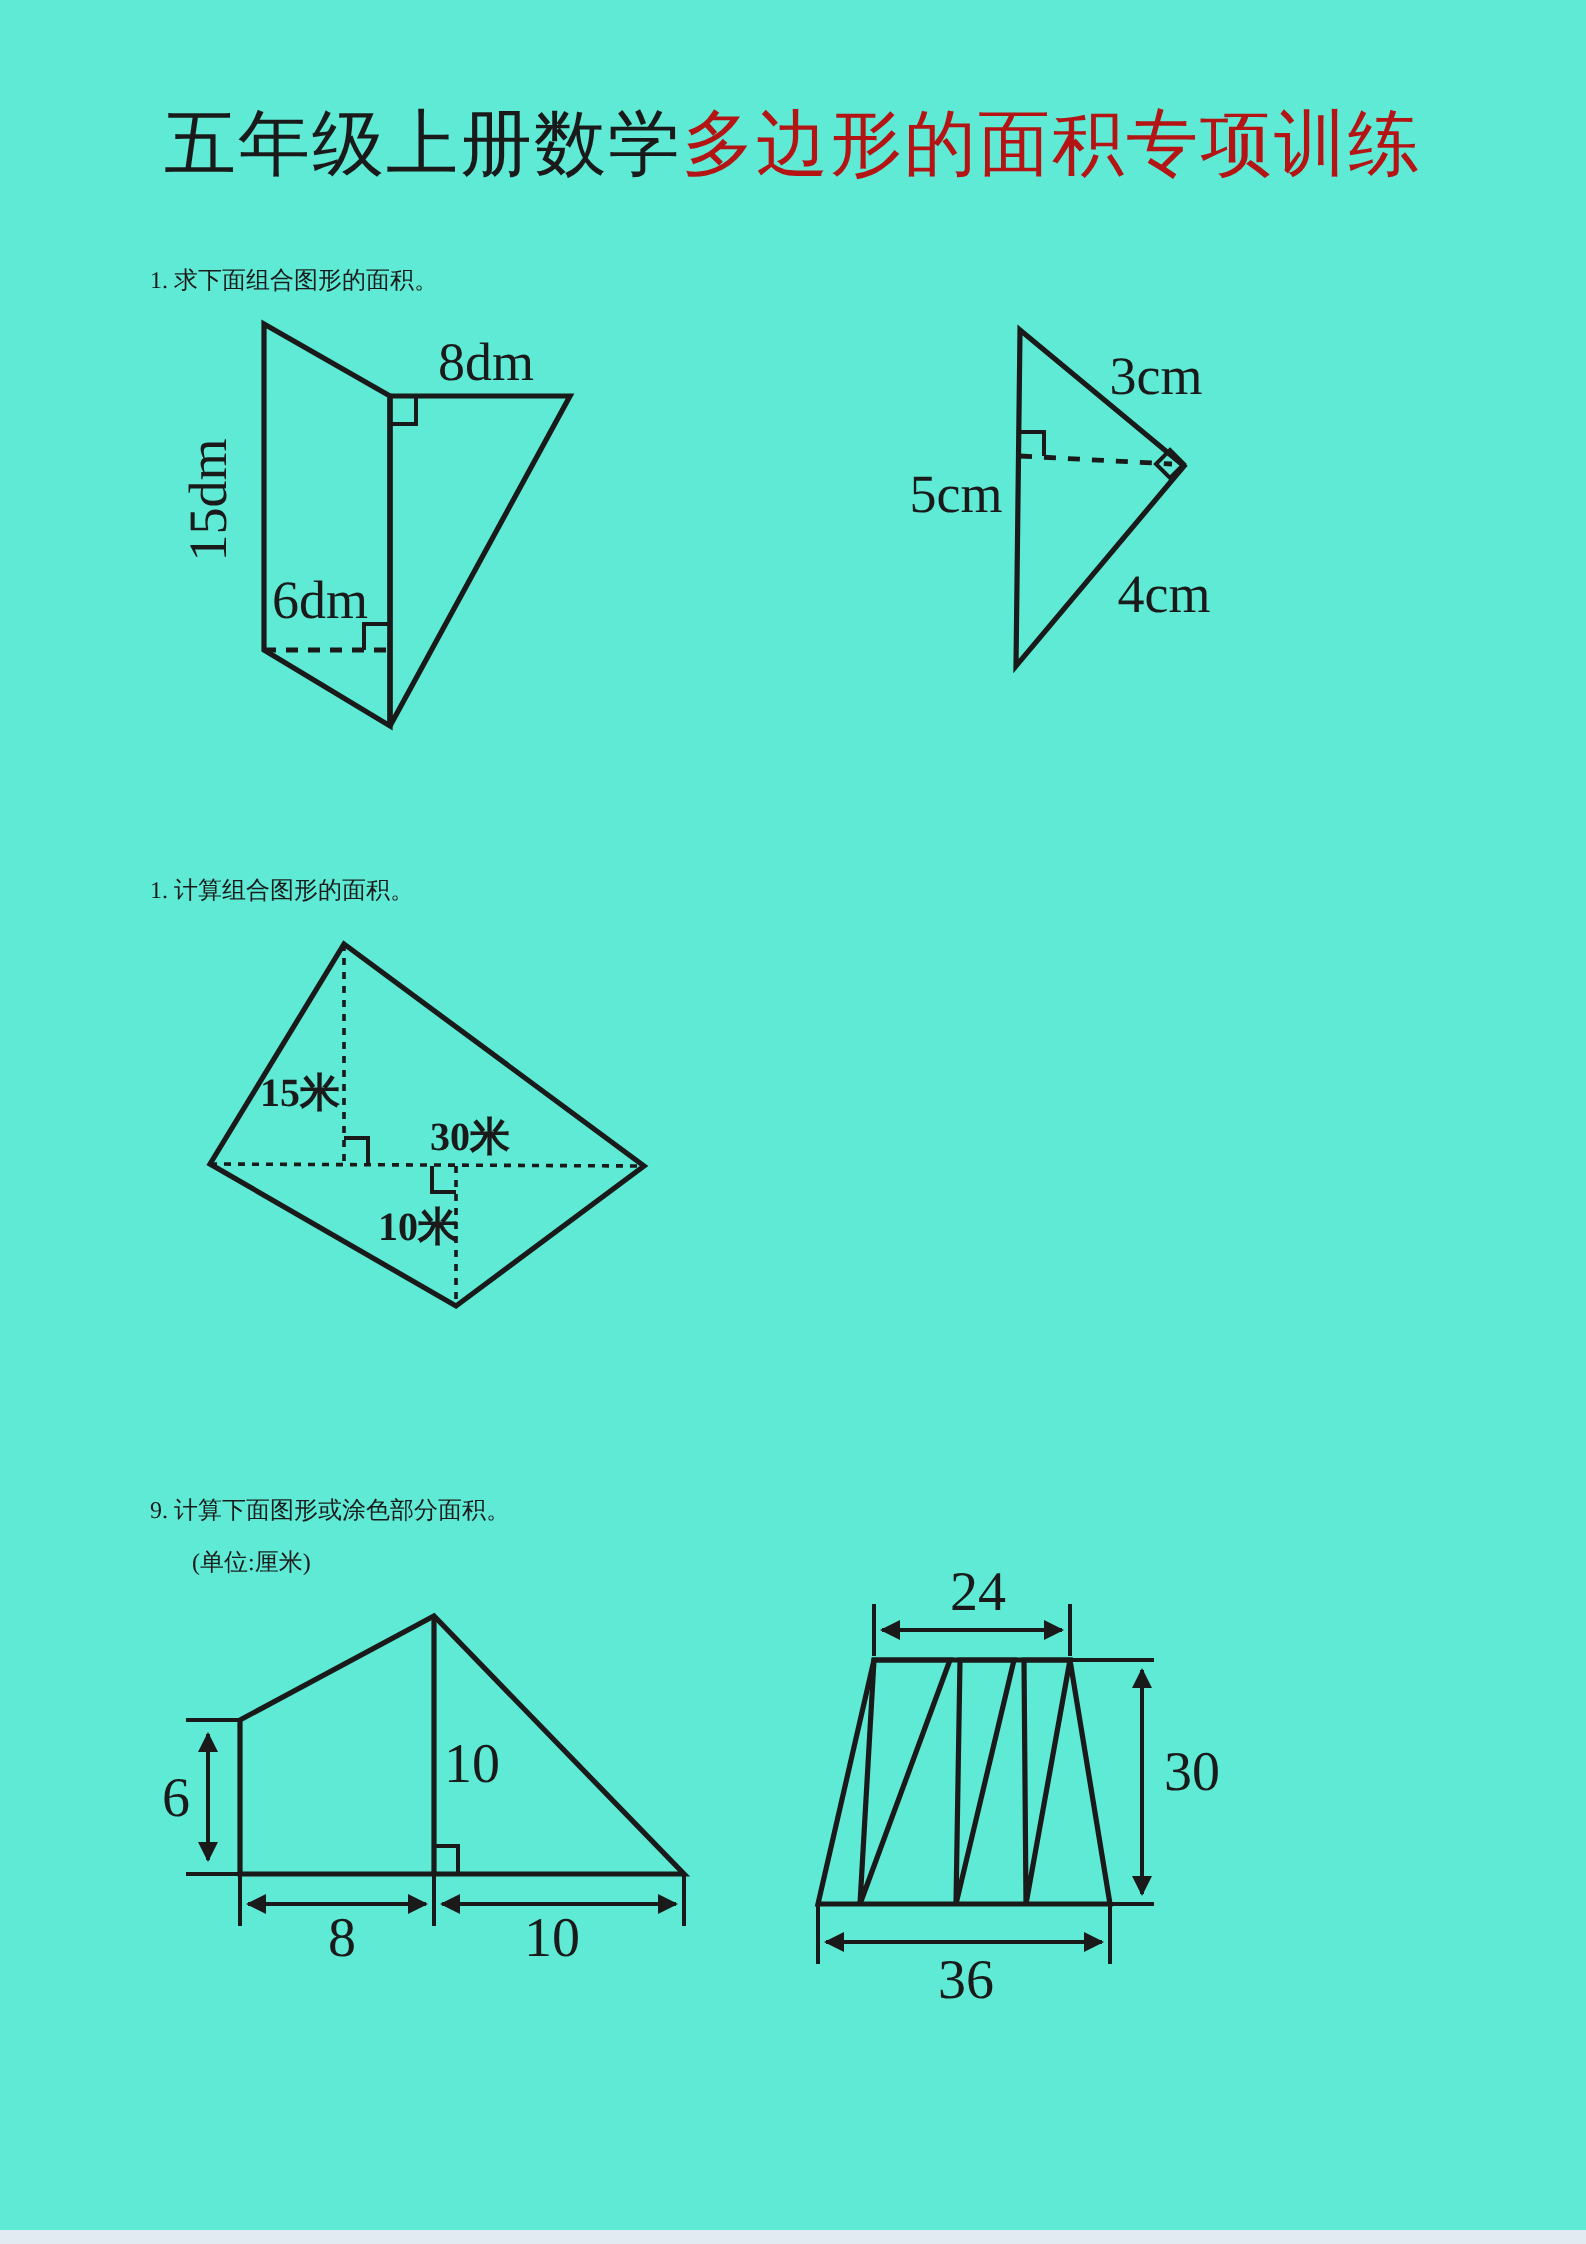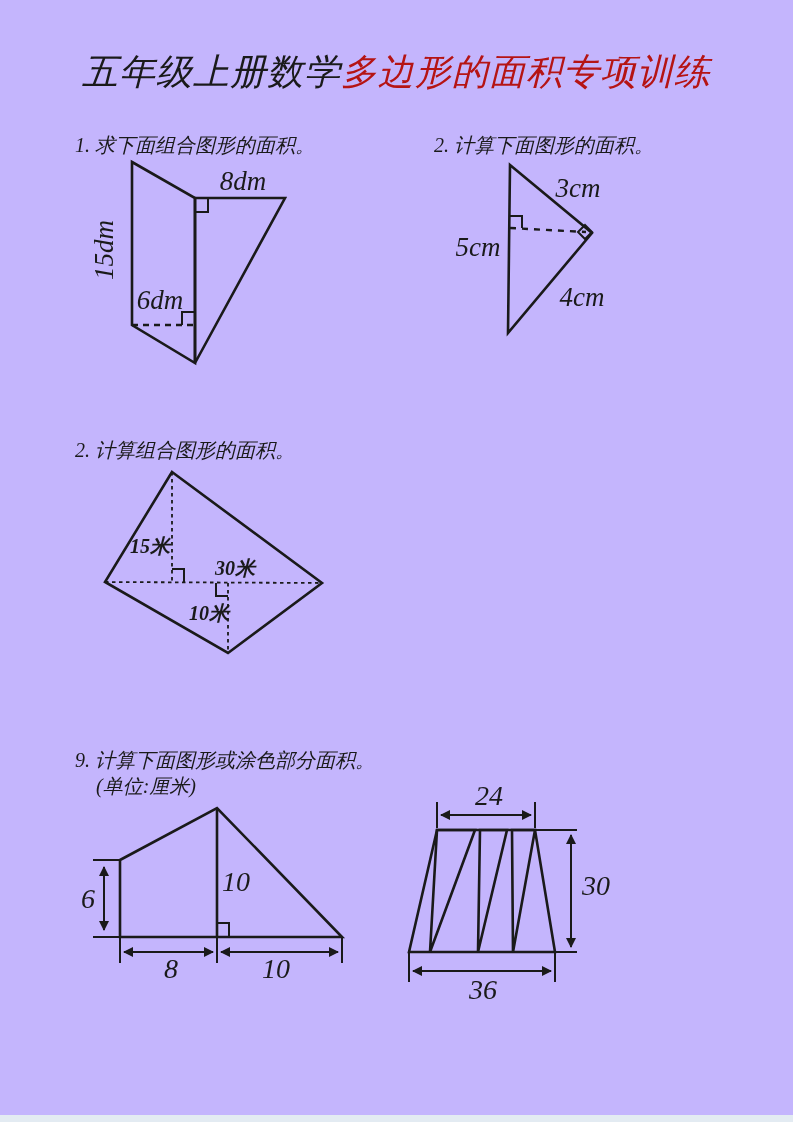--- a/index.html
+++ b/index.html
@@ -1,34 +1,33 @@
 <!DOCTYPE html>
 <html><head>
 <meta charset="utf-8">
 <style>
   html,body{margin:0;padding:0;background:#ffffff;}
   .page{
     position:relative;
     width:793px;height:1122px;
-    background:#c4b5fd;
+    background:#5eead4;
     font-family:"Liberation Serif","DejaVu Serif",serif;
     color:#1a1a1a;
     overflow:hidden;
-    font-style:italic;
   }
   .title{
     position:absolute;left:0;top:48px;width:793px;
     text-align:center;
     font-size:36px;
     letter-spacing:1px;
     white-space:nowrap;
   }
   .prob{
     position:absolute;
-    font-size:20px;
+    font-size:12px;
     white-space:nowrap;
   }
   .p1{left:75px;top:132px;}
   .p2{left:434px;top:132px;}
   .p3{left:75px;top:437px;}
   .p4{left:75px;top:747px;}
   .p4u{left:96px;top:773px;text-align:right;}
   svg{position:absolute;overflow:visible;}
   svg text{
     font-family:"Liberation Serif","DejaVu Serif",serif;
@@ -59,22 +58,21 @@
         <path d="M0,0 L10,5 L0,10 Z" fill="#1a1a1a"></path>
       </marker>
     </defs>
   </svg>
 
   <div class="title">
     <span>五年级上册数学</span><span style="color: rgb(181, 20, 20);">多边形的面积专项训练</span>
   </div>
 
   <div class="prob p1">1. 求下面组合图形的面积。</div>
-  <div class="prob p2">2. 计算下面图形的面积。</div>
-  <div class="prob p3">2. 计算组合图形的面积。</div>
+  <div class="prob p3">1. 计算组合图形的面积。</div>
   <div class="prob p4">9. 计算下面图形或涂色部分面积。</div>
   <div class="prob p4u">(单位:厘米)</div>
 
   <svg style="left:85px;top:155px;" width="225" height="225">
     <polygon class="edge" points="47,7 110,43 110,208 47,170"></polygon>
     <polygon class="edge" points="110,43 200,43 110,208"></polygon>
     <polyline class="ra" points="123,43 123,57 110,57"></polyline>
     <line class="dash1" x1="47" y1="170" x2="110" y2="170"></line>
     <polyline class="ra" points="97,170 97,157 110,157"></polyline>
     <text class="lab" x="158" y="35" text-anchor="middle">8dm</text>

